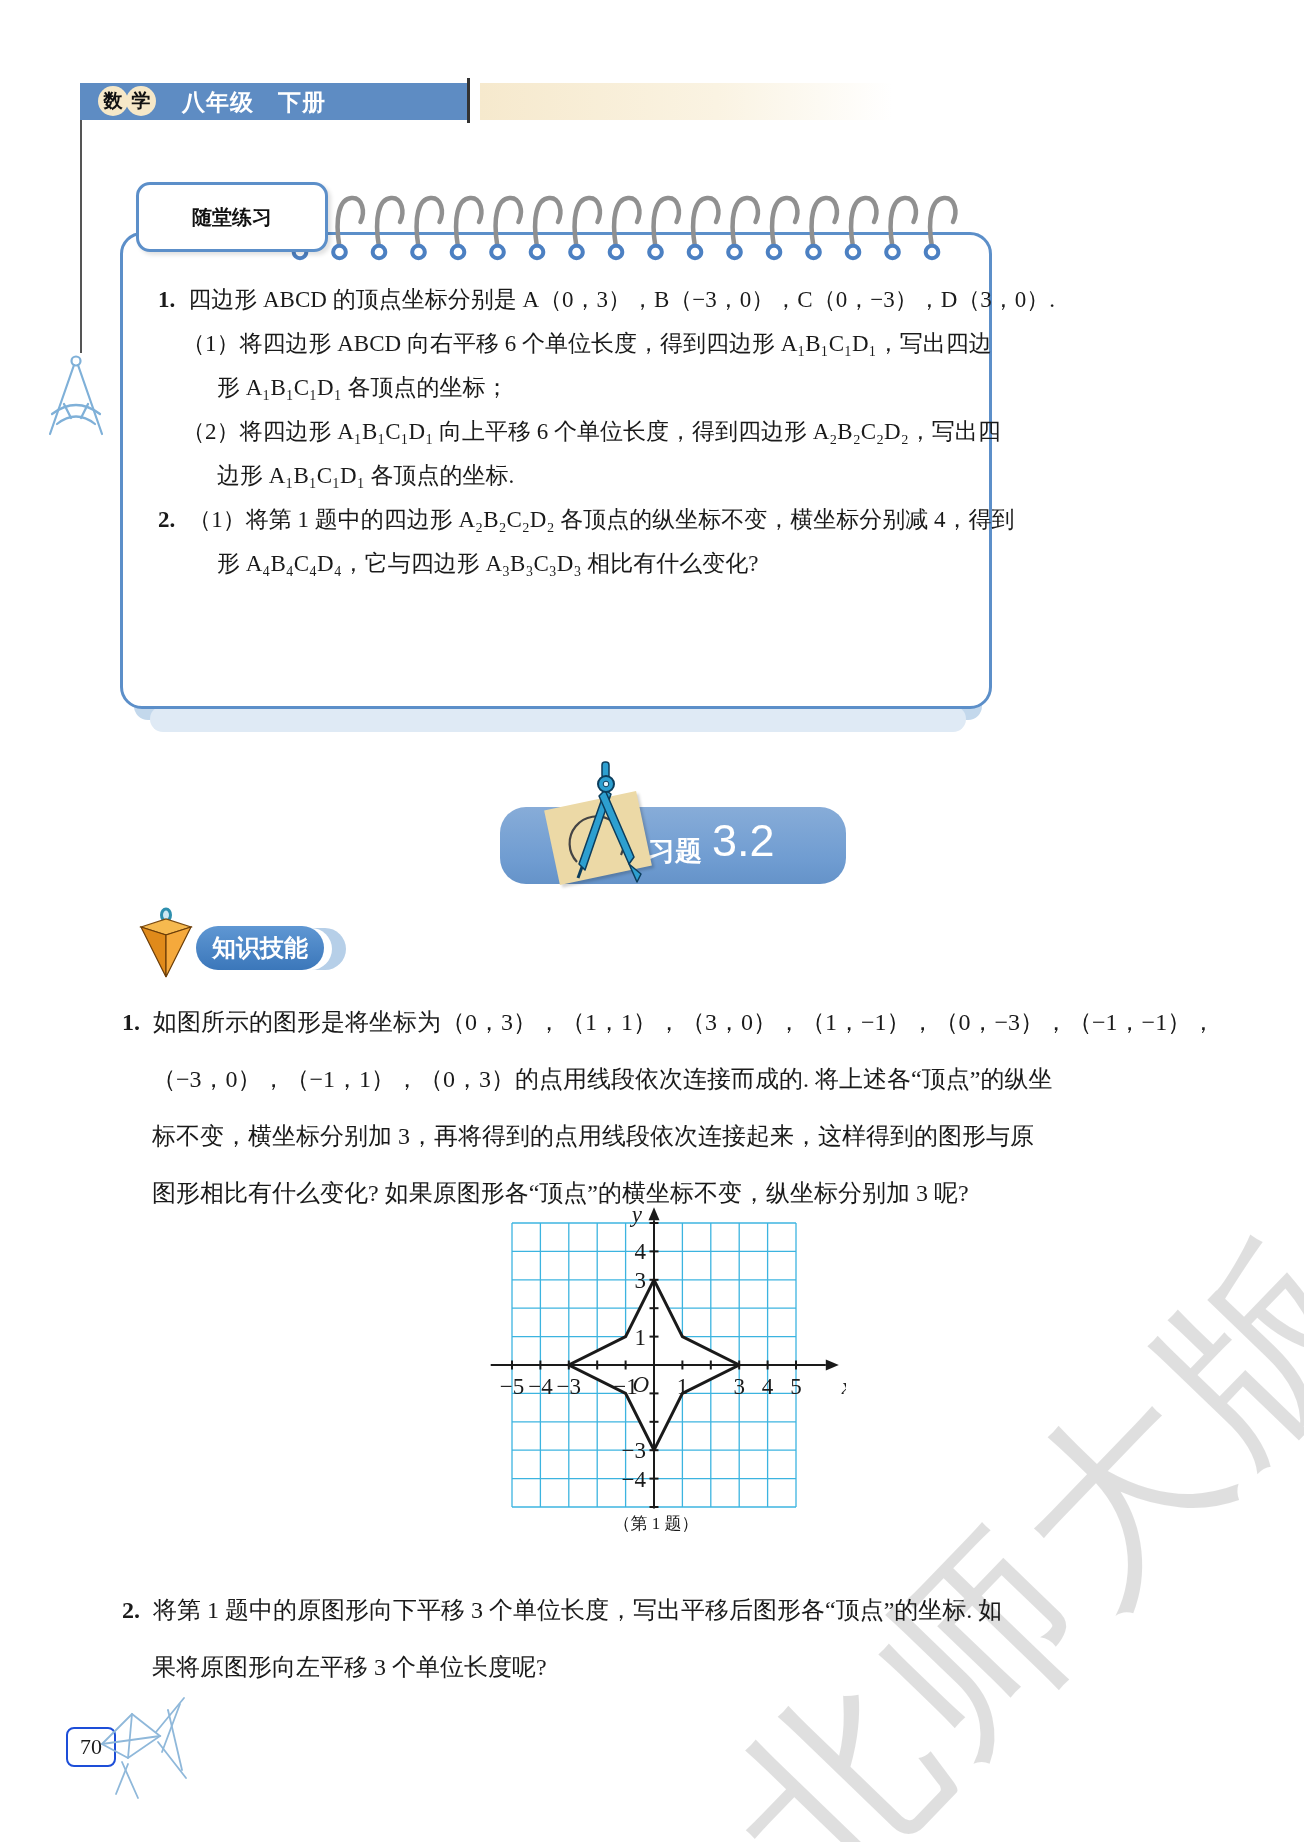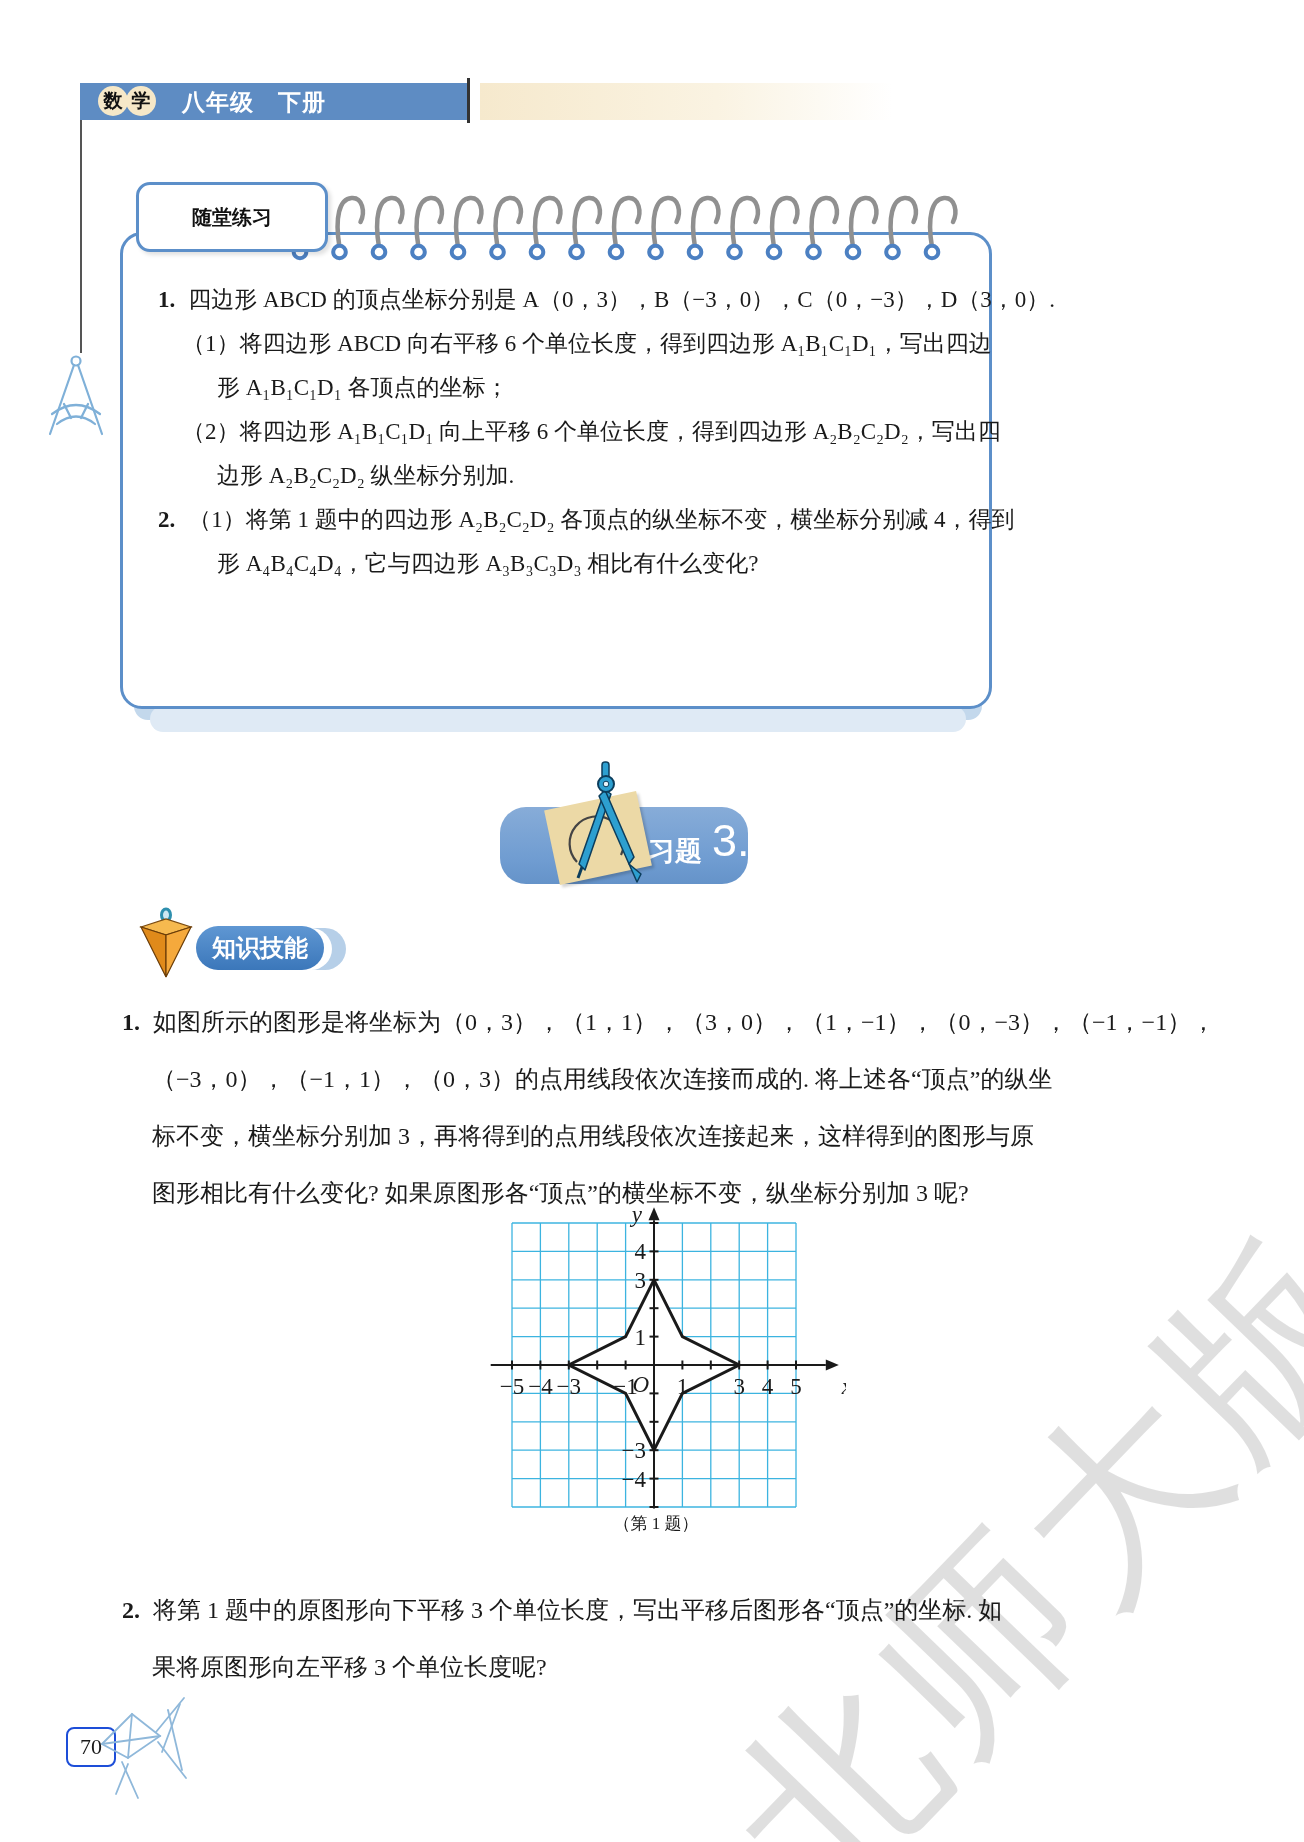--- a/index.html
+++ b/index.html
@@ -30,21 +30,21 @@
               font-weight:bold;font-size:20px;color:#111;z-index:6;}
   .spirals{position:absolute;left:288px;top:155px;width:700px;height:112px;z-index:5;}
   .note-text{position:absolute;left:122px;top:278px;width:862px;z-index:4;font-size:23px;line-height:44px;}
   .note-text .tline{white-space:nowrap;}
   .note-text .ind0{padding-left:36px;}
   .note-text .ind1{padding-left:60px;}
   .note-text .ind2{padding-left:95px;}
   .num{font-weight:bold;display:inline-block;margin-right:13px;}
 
   
-  .banner{position:absolute;left:500px;top:807px;width:248px;height:77px;border-radius:26px;
+  .banner{position:absolute;left:500px;top:807px;width:346px;height:77px;border-radius:26px;
           background:linear-gradient(180deg,#87acd8 0%,#6f9cd1 70%,#6593c9 100%);}
   .banner-label{position:absolute;left:148px;top:26px;color:#fff;font-weight:bold;font-size:27px;
                 font-family:"Liberation Sans",sans-serif;}
   .banner-number{position:absolute;left:212px;top:8px;color:#fff;font-size:45px;
                  font-family:"Liberation Sans",sans-serif;}
   .banner-paper{position:absolute;left:551px;top:800px;width:94px;height:76px;background:#ecd9a6;
                 transform:rotate(-12deg);box-shadow:2px 3px 3px rgba(0,0,0,.18);z-index:7;}
   .banner-compass{position:absolute;left:545px;top:760px;width:130px;height:135px;z-index:8;}
 
   
@@ -179,21 +179,21 @@
         <path d="M 12 92 C 7 62 12 44 24 43 C 35 42 38 57 33 67" stroke="#909090" stroke-width="4.5" fill="none" stroke-linecap="round"></path>
         <circle cx="12" cy="97" r="6.3" fill="#fff" stroke="#4c80c2" stroke-width="4"></circle>
       </g>
     </svg>
   <div class="note-label">随堂练习</div>
   <div class="note-text" id="notebook-lines">
       <div class="tline ind0"><span class="num">1.</span>四边形 ABCD 的顶点坐标分别是 A（0，3），B（−3，0），C（0，−3），D（3，0）.</div>
       <div class="tline ind1">（1）将四边形 ABCD 向右平移 6 个单位长度，得到四边形 A₁B₁C₁D₁，写出四边</div>
       <div class="tline ind2">形 A₁B₁C₁D₁ 各顶点的坐标；</div>
       <div class="tline ind1">（2）将四边形 A₁B₁C₁D₁ 向上平移 6 个单位长度，得到四边形 A₂B₂C₂D₂，写出四</div>
-      <div class="tline ind2">边形 A₂B₂C₂D₂ 纵坐标分别加.</div>
+      <div class="tline ind2">边形 A₁B₁C₁D₁ 各顶点的坐标.</div>
       <div class="tline ind0"><span class="num">2.</span>（1）将第 1 题中的四边形 A₂B₂C₂D₂ 各顶点的纵坐标不变，横坐标分别减 4，得到</div>
       <div class="tline ind2">形 A₄B₄C₄D₄，它与四边形 A₃B₃C₃D₃ 相比有什么变化?</div>
     </div>
 
   <div class="banner">
     <span class="banner-label">习题</span>
     <span class="banner-number">3.2</span>
   </div>
   <div class="banner-paper"></div>
   <svg class="banner-compass" viewBox="0 0 130 135">

